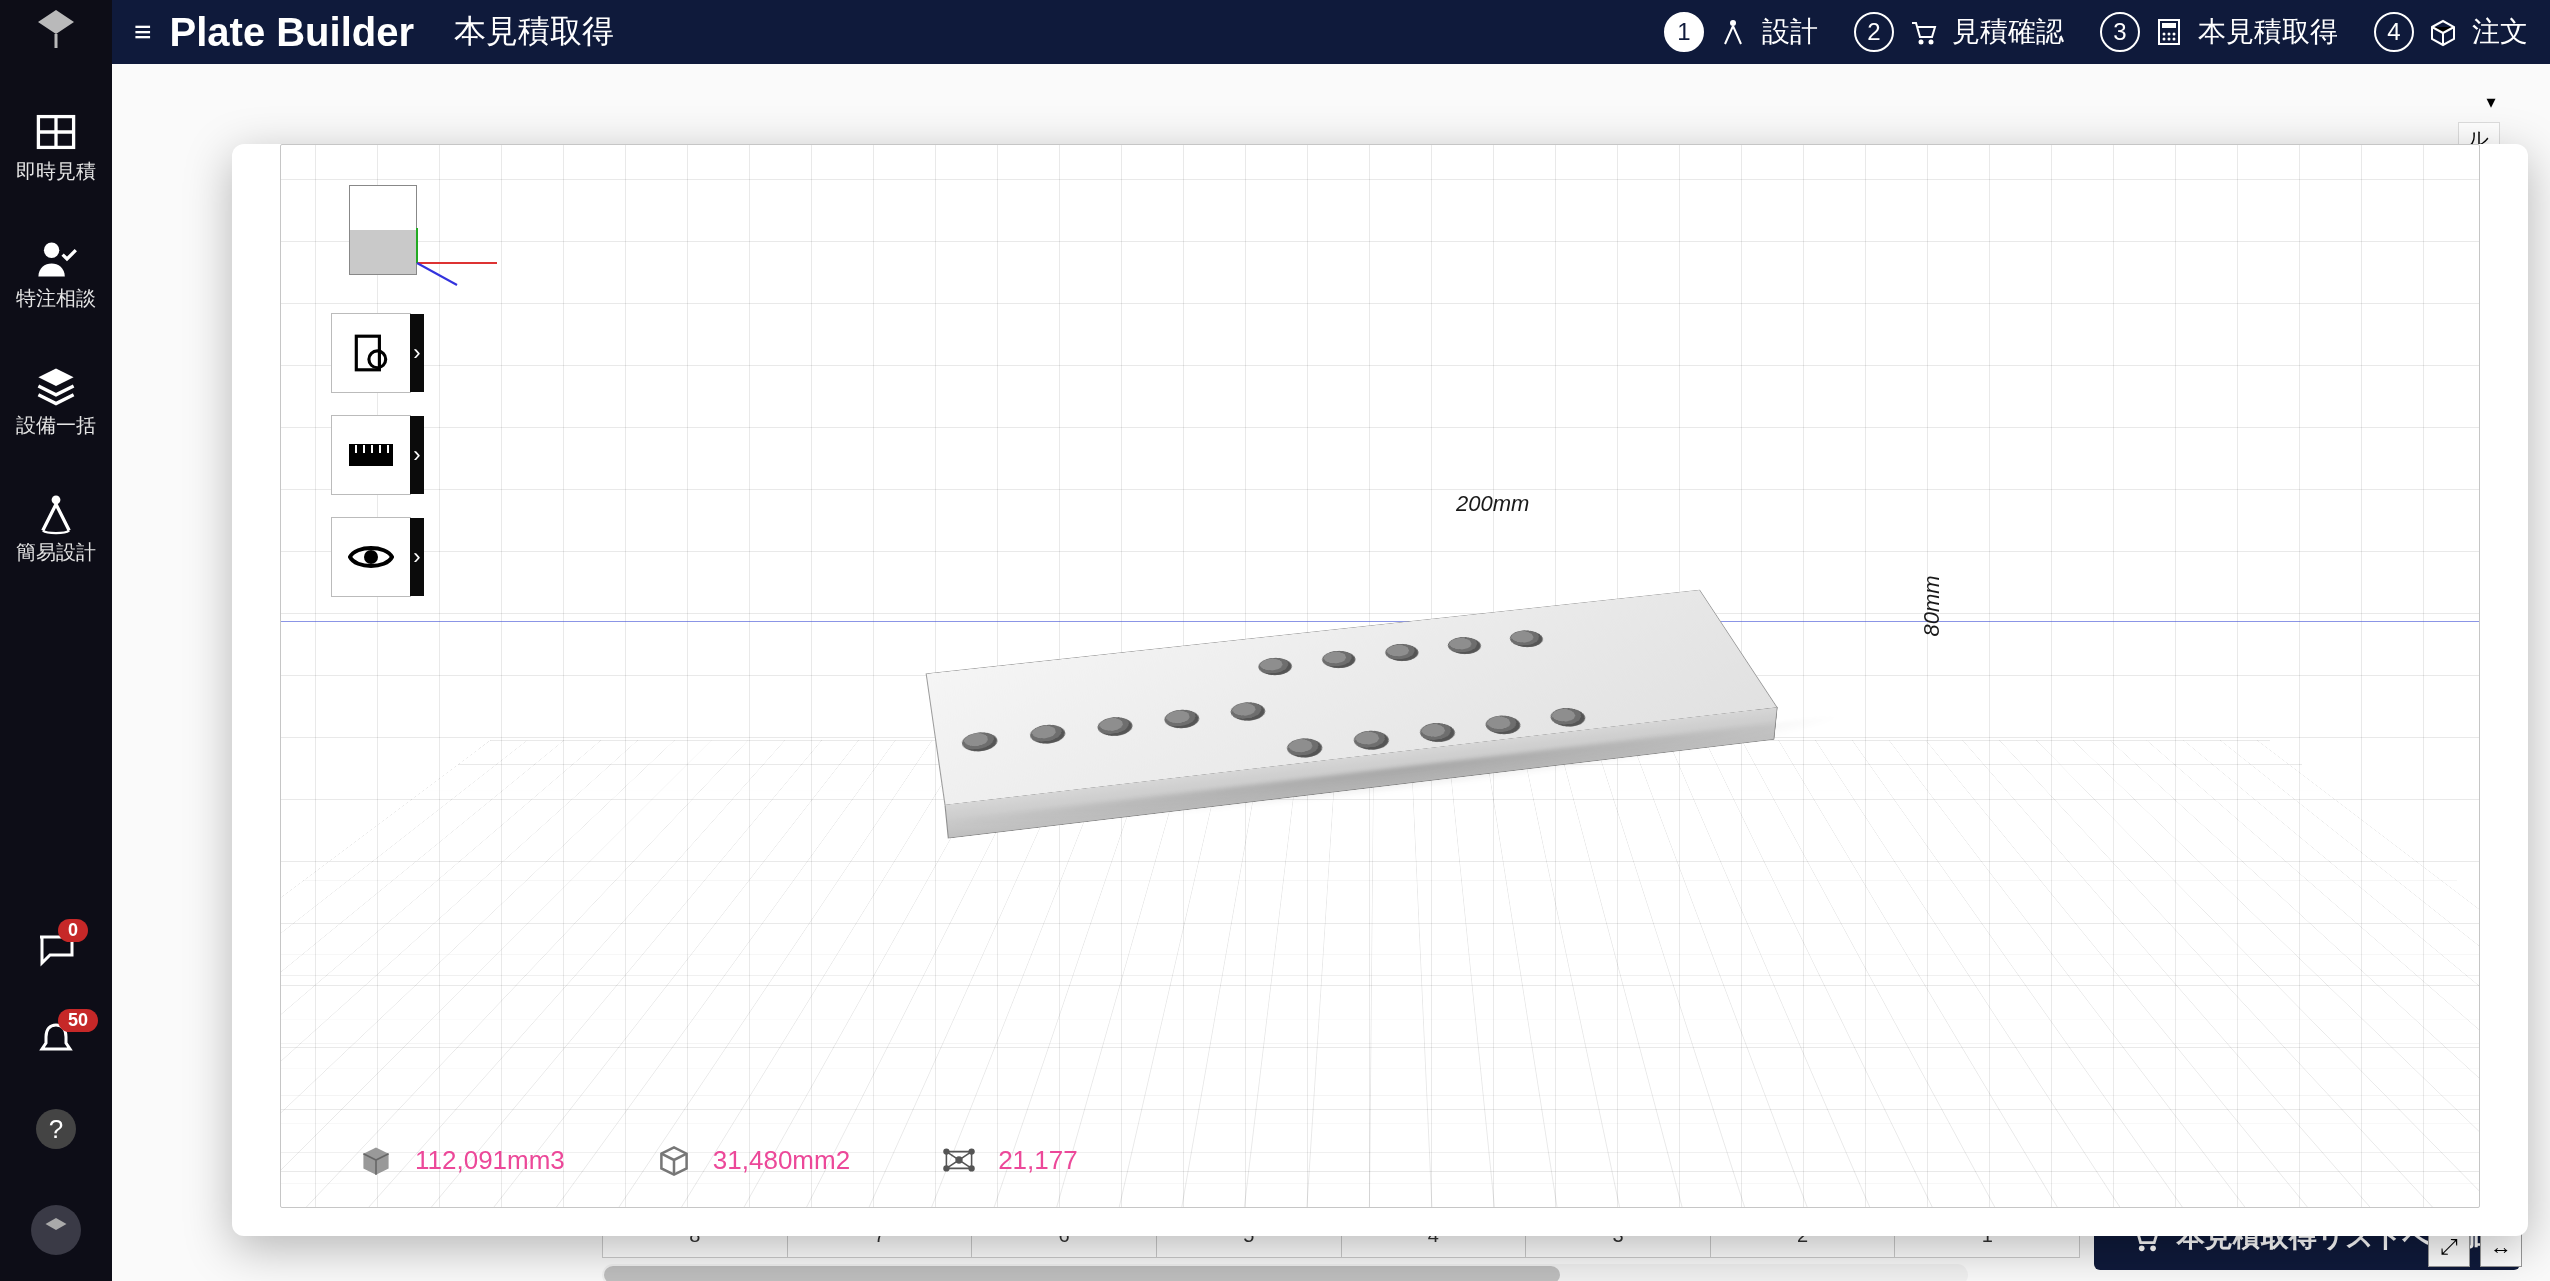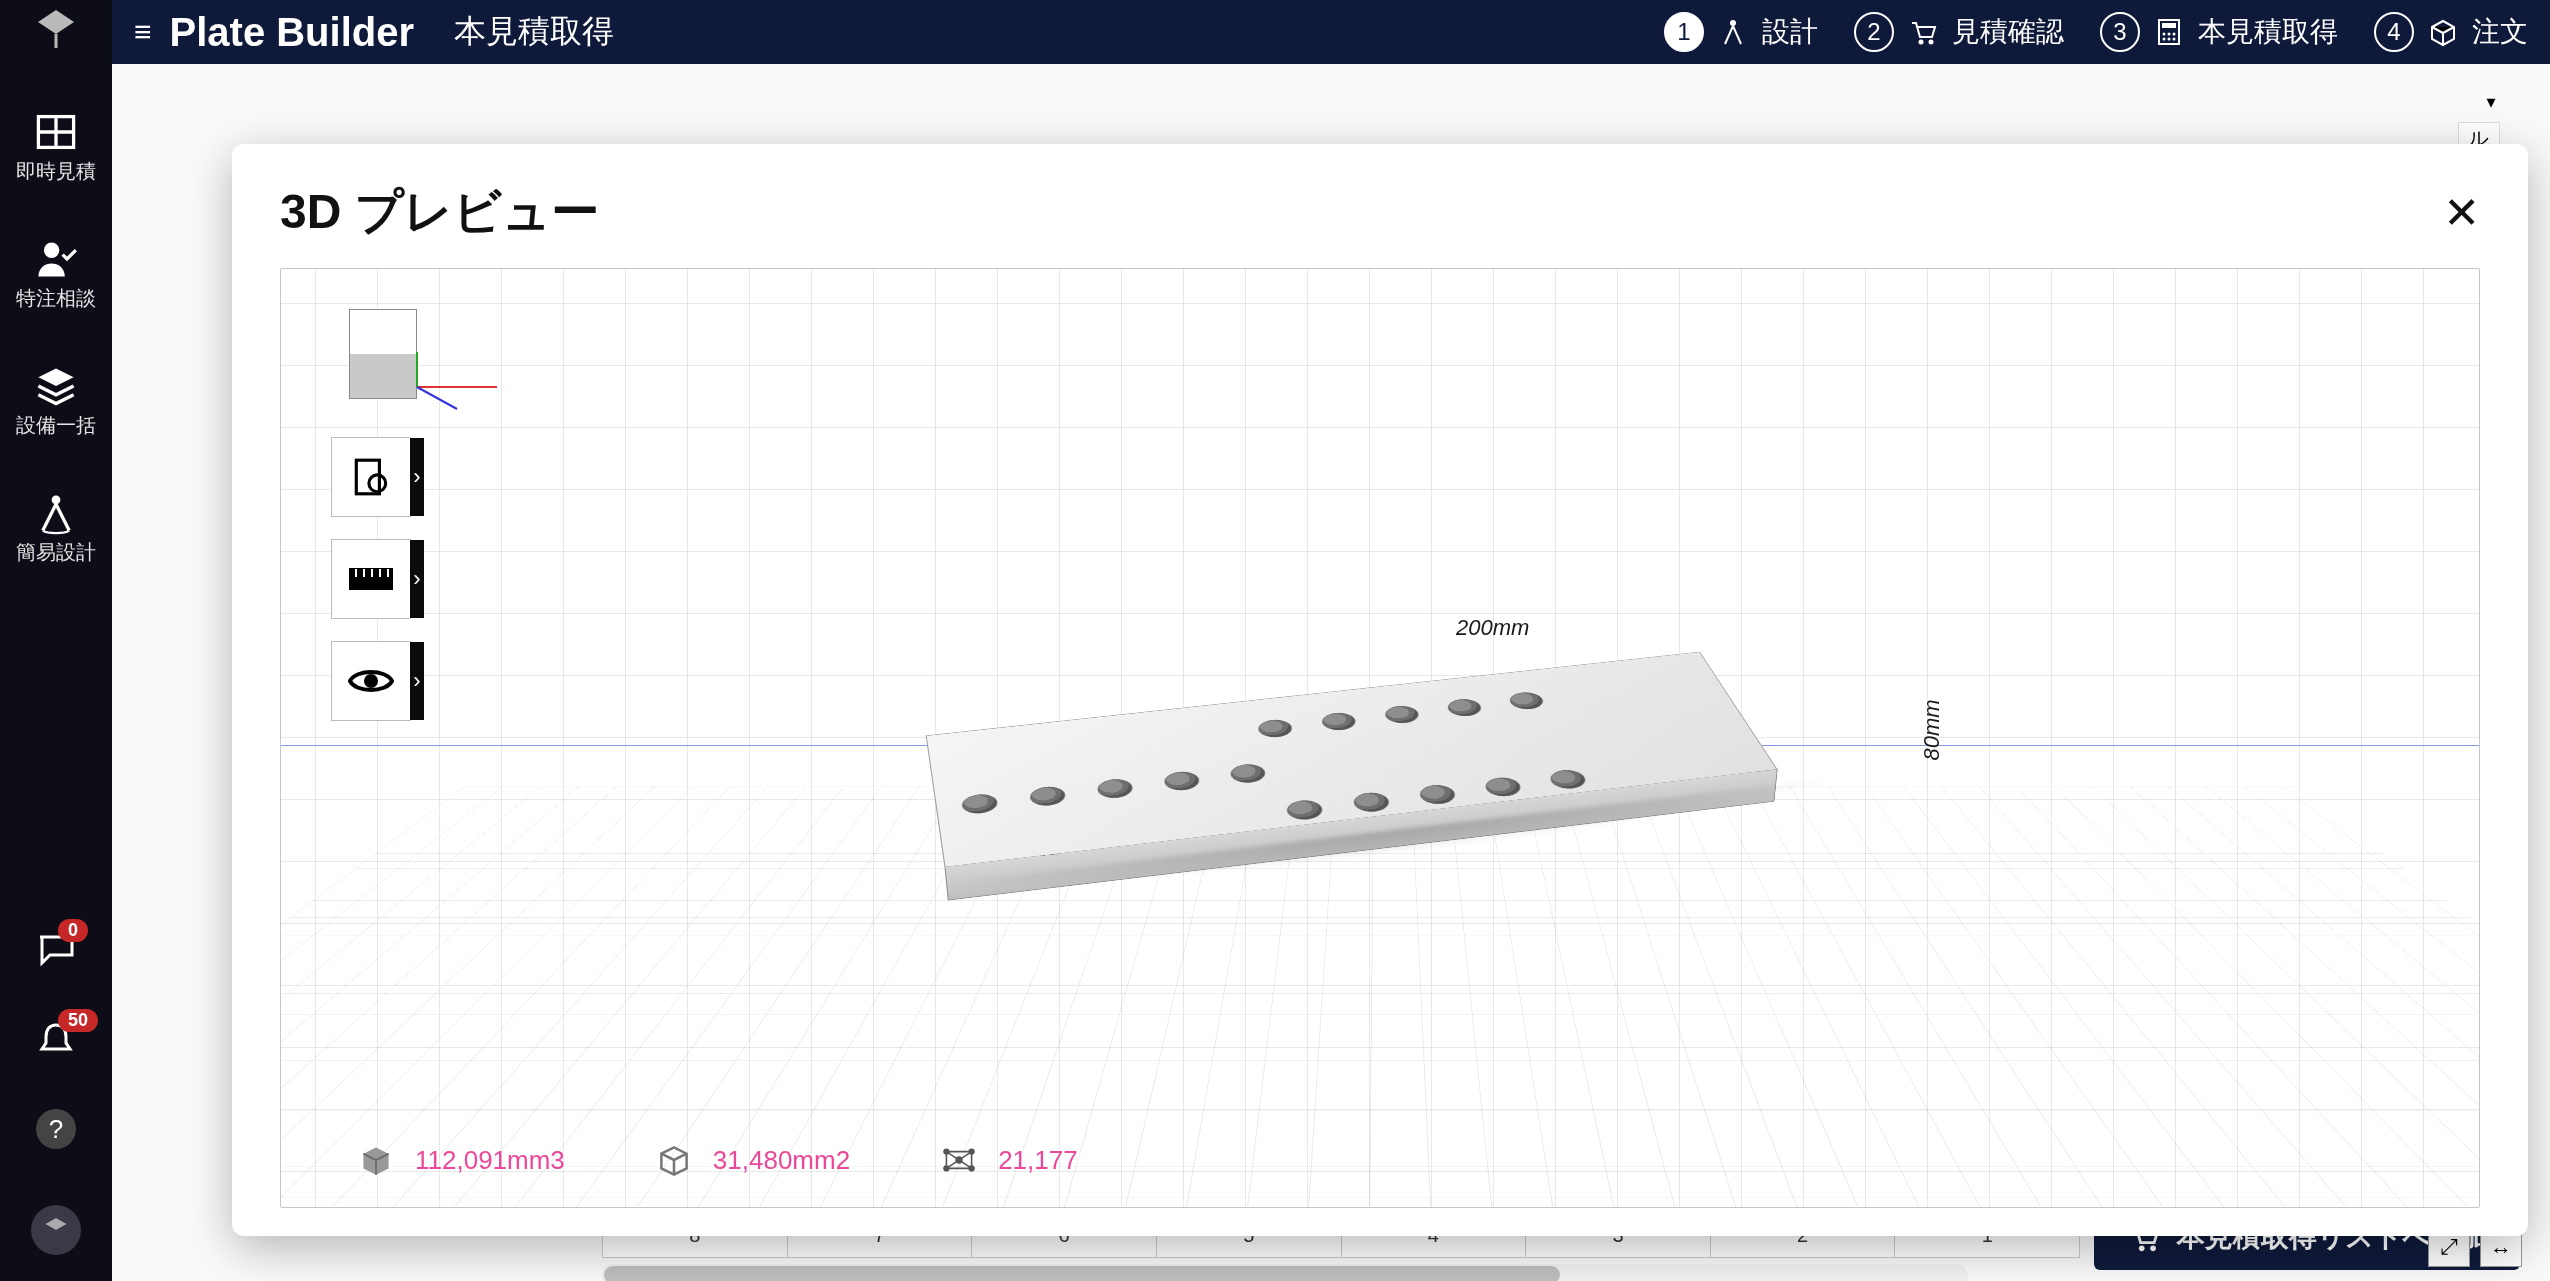--- a/index.html
+++ b/index.html
@@ -319,24 +319,20 @@
   </div>
 
   <div class="corner">
     <button>⤢</button>
     <button>↔</button>
   </div>
 </div>
 
 <div class="overlay">
   <div class="modal">
-    <div class="modal-head">
-      <div class="modal-title">3D プレビュー</div>
-      <div class="close">✕</div>
-    </div>
 
     <div class="viewer">
       <div class="grid"></div>
       <div class="horizon"></div>
 
       <div class="viewcube"></div>
       <svg class="axes" width="120" height="70">
         <line x1="10" y1="40" x2="90" y2="40" stroke="#d33" stroke-width="2"></line>
         <line x1="10" y1="40" x2="10" y2="5" stroke="#2a2" stroke-width="2"></line>
         <line x1="10" y1="40" x2="50" y2="62" stroke="#33d" stroke-width="2"></line>

